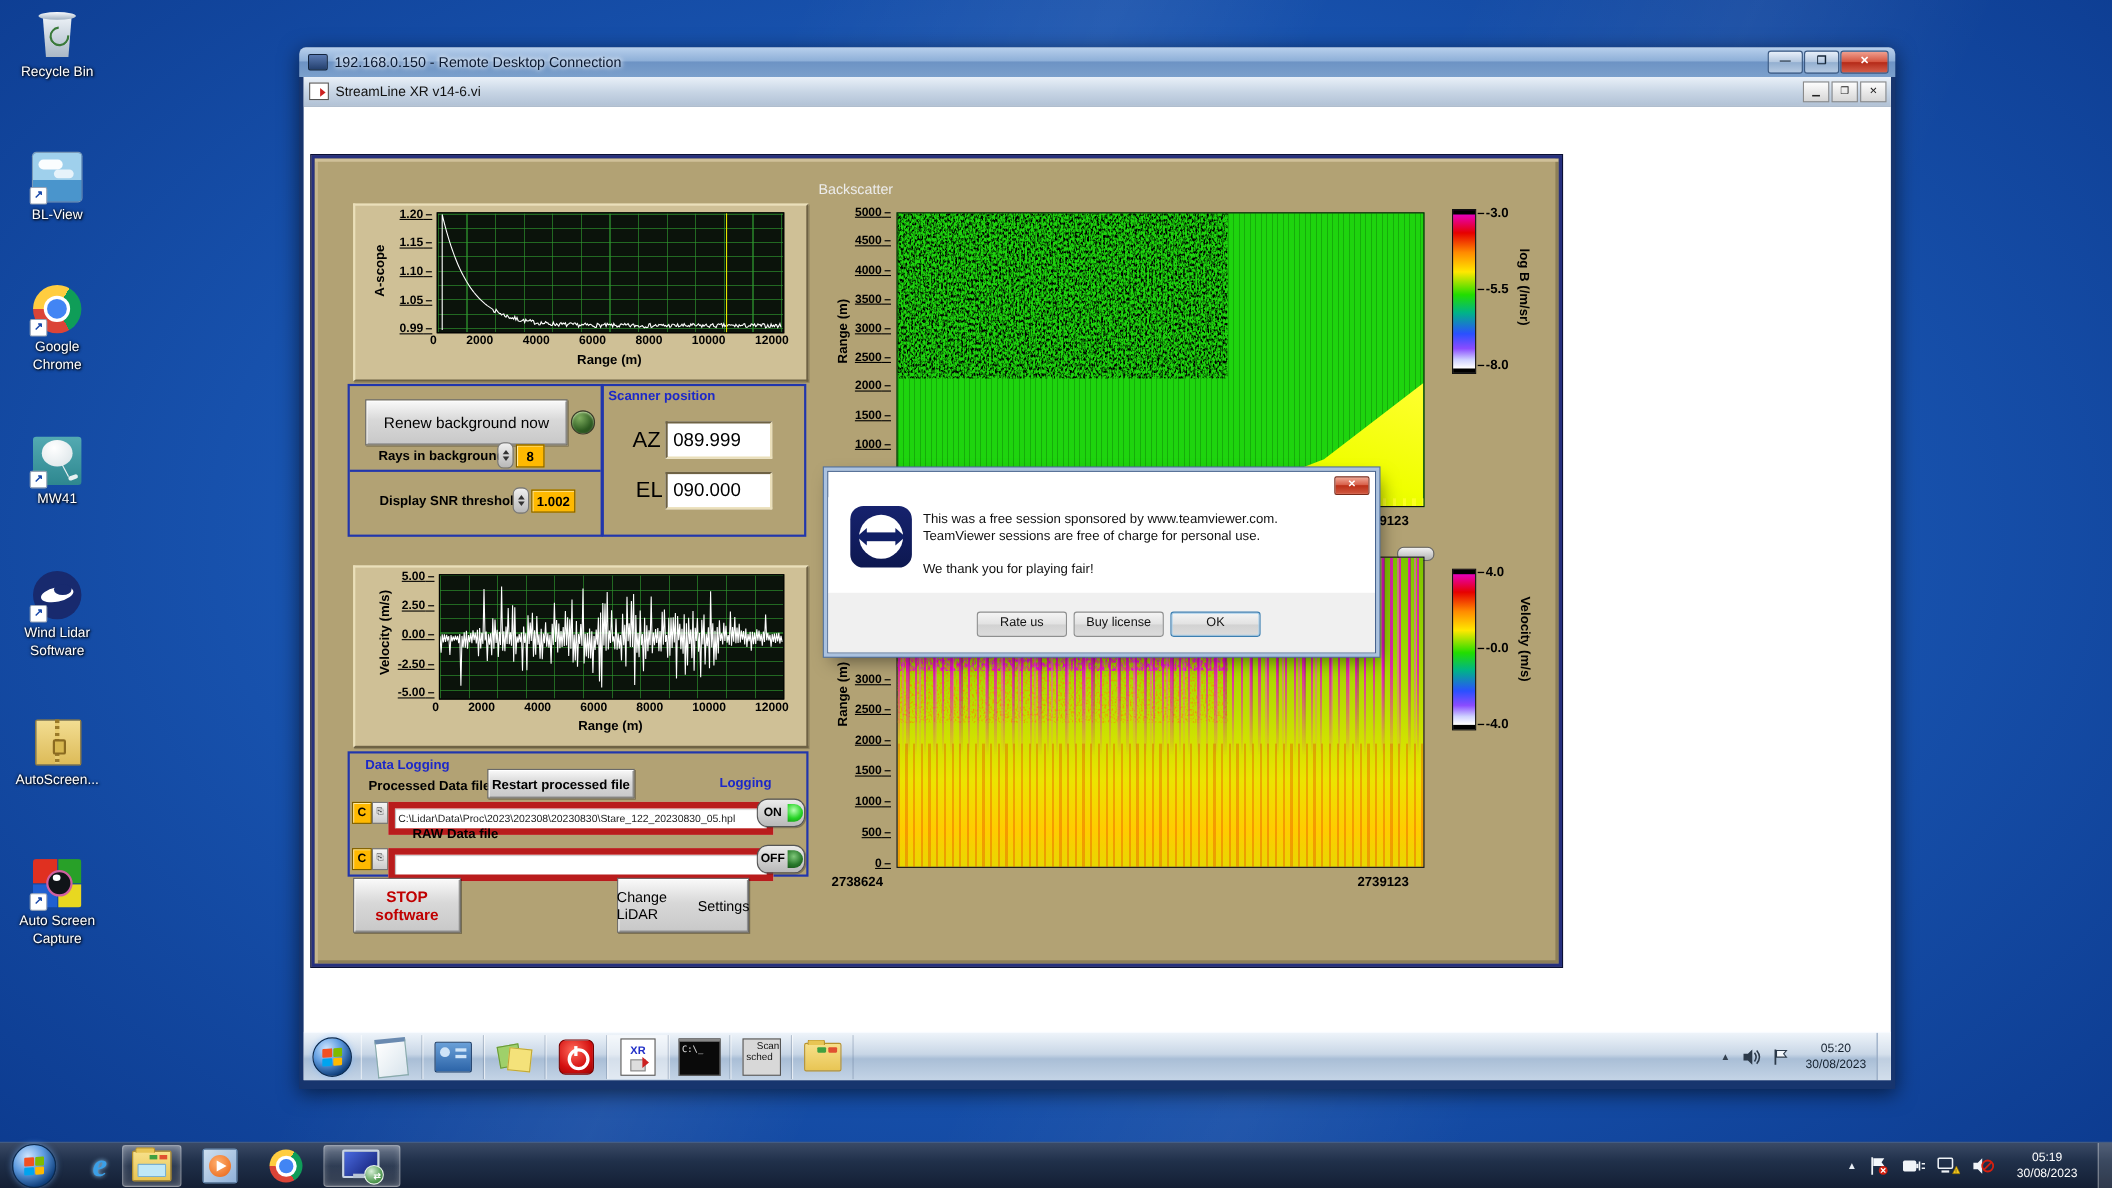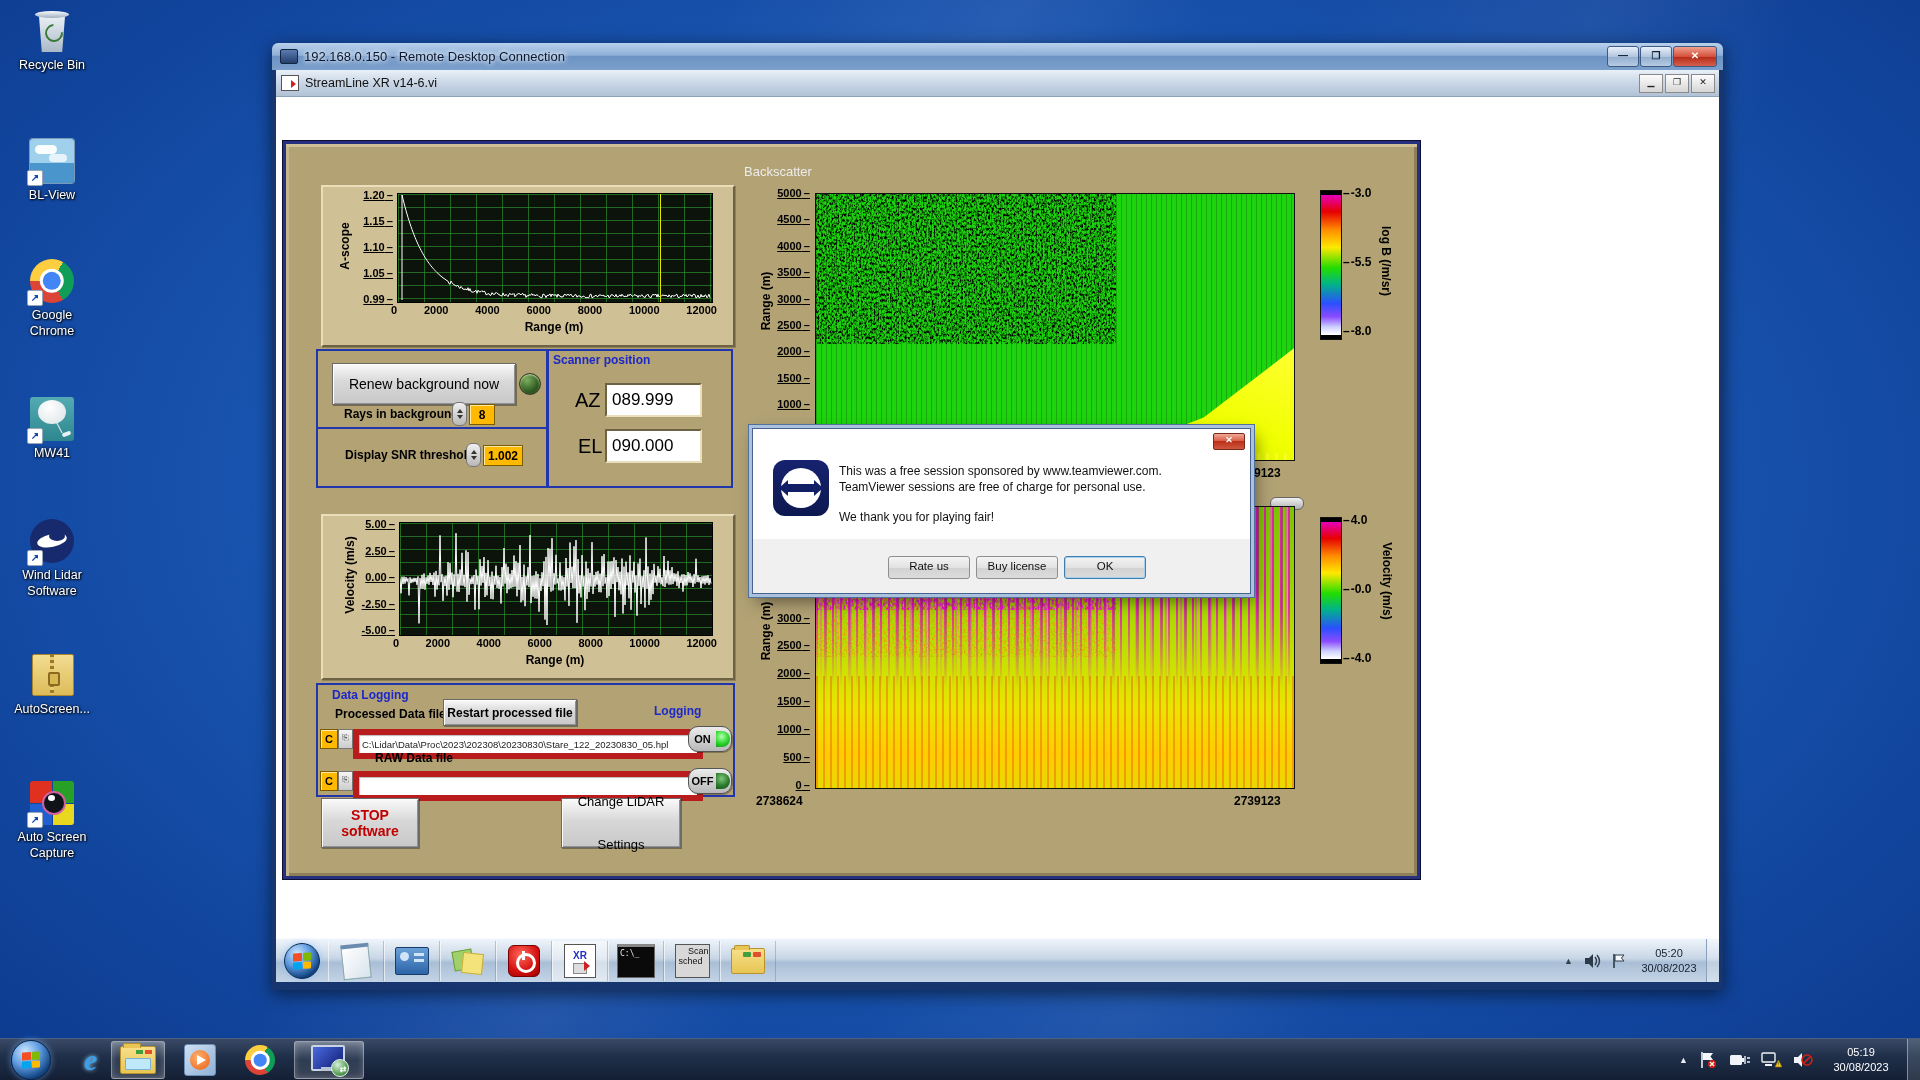--- a/index.html
+++ b/index.html
@@ -386,21 +386,21 @@
           <div class="toggle" style="position:absolute;left:370px;top:83px;width:42px;height:24px;">
             <span class="txt">OFF</span>
               <span class="lens off"></span>
           </div>
         </div>
 
         <div class="bevel-btn" style="position:absolute;left:35px;top:654px;width:96px;height:48px;flex-direction:column;">
           <span style="color:#c00000;font-weight:bold;font-size:14px;">STOP</span>
           <span style="color:#c00000;font-weight:bold;font-size:14px;">software</span>
         </div>
-        <div class="bevel-btn" style="position:absolute;left:275px;top:654px;width:118px;height:48px;flex-direction:column;gap:28px;">
+        <div class="bevel-btn" style="position:absolute;left:275px;top:654px;width:118px;height:48px;flex-direction:row;gap:28px;">
           <span style="font-size:13px;">Change LiDAR</span>
           <span style="font-size:13px;">Settings</span>
         </div>
 
         <span style="position:absolute;left:458px;top:20px;font-size:13px;color:#ececec;">Backscatter</span>
 
         <div class="axlabel rot-ccw" style="position:absolute;left:445px;top:150px;width:70px;">Range (m)</div>
         <div class="yticks" style="left:484px;top:43px;width:40px;height:276px;">
             <span>5000</span>
             <span>4500</span>

